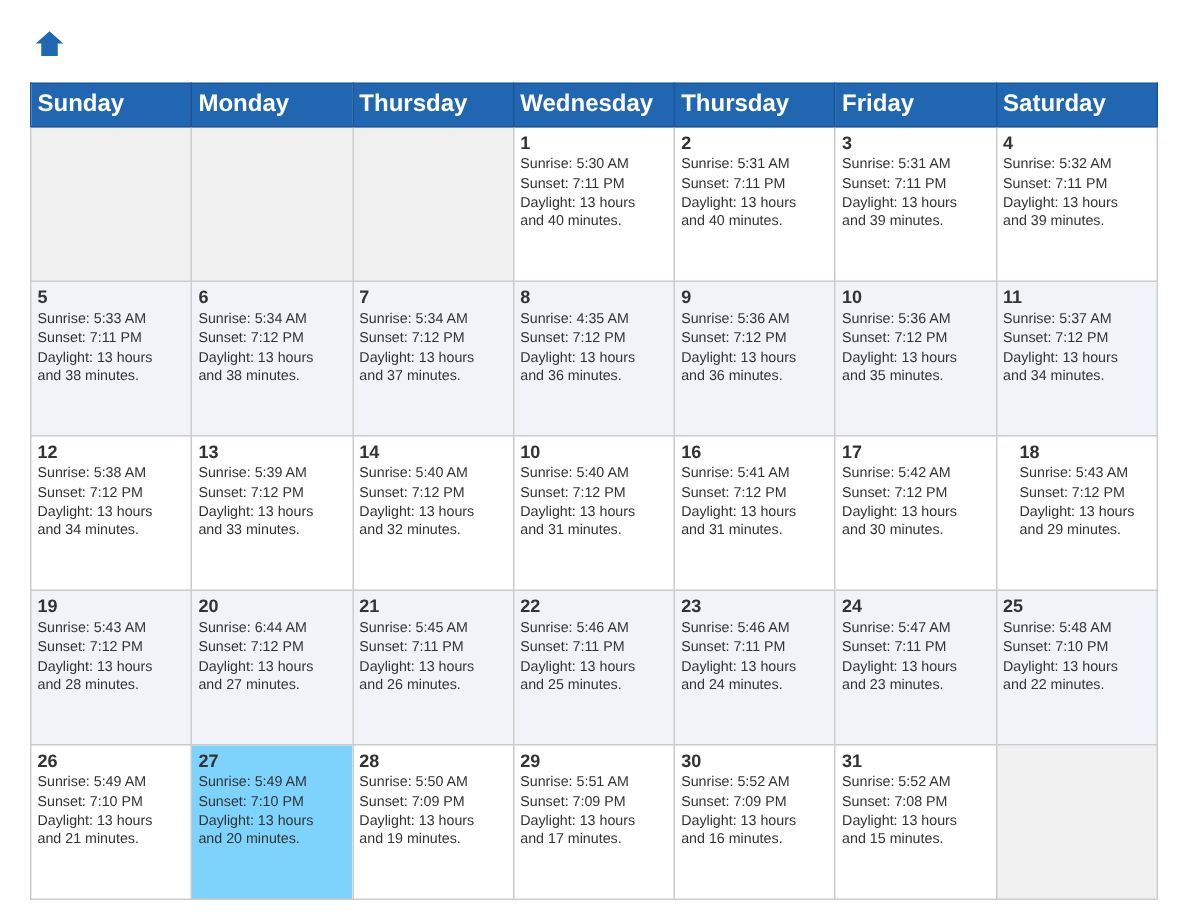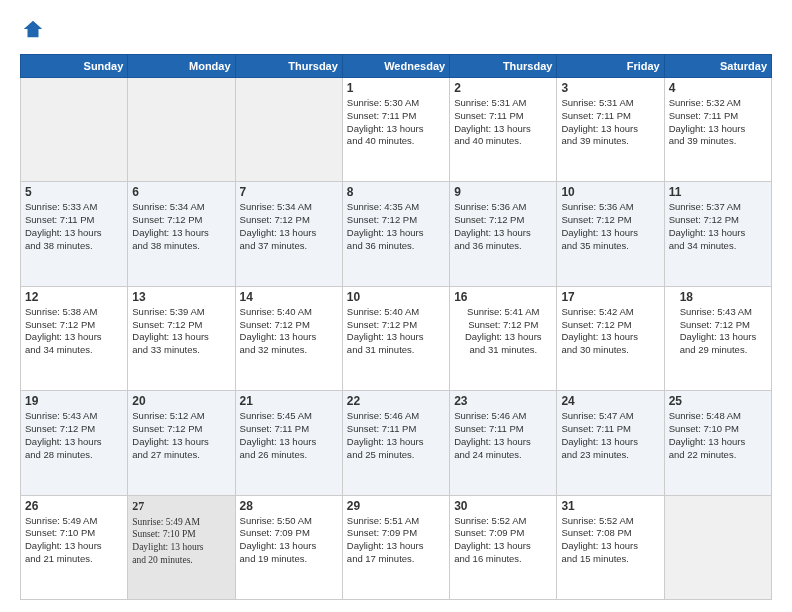--- a/index.html
+++ b/index.html
@@ -56,24 +56,24 @@
     .calendar {
       flex: 1;
       border: 1px solid #ccc;
       border-collapse: collapse;
       width: 100%;
       table-layout: fixed;
     }
     .calendar th {
       background: #2066b0;
       color: #fff;
-      font-size: 11px;
+      font-size: 16px;
       font-weight: bold;
       padding: 5px 4px;
-      text-align: right;
+      text-align: left;
       border: 1px solid #1a559a;
     }
     .calendar td {
       border: 1px solid #ccc;
       vertical-align: top;
       padding: 3px 4px;
       font-size: 10px;
       color: #333;
       height: 82px;
     }
@@ -241,21 +241,21 @@
           </td>
           <td style="background: rgb(255, 255, 255);">
             <span class="day-num">10</span>
             <div class="day-info" style="white-space: pre-line;">Sunrise: 5:40 AM
 Sunset: 7:12 PM
 Daylight: 13 hours
 and 31 minutes.</div>
           </td>
           <td style="background: rgb(255, 255, 255);">
             <span class="day-num">16</span>
-            <div class="day-info" style="white-space: pre-line; text-align: center;">Sunrise: 5:41 AM
+            <div class="day-info" style="white-space: pre-line;">Sunrise: 5:41 AM
 Sunset: 7:12 PM
 Daylight: 13 hours
 and 31 minutes.</div>
           </td>
           <td style="background: rgb(255, 255, 255);">
             <span class="day-num">17</span>
             <div class="day-info" style="white-space: pre-line;">Sunrise: 5:42 AM
 Sunset: 7:12 PM
 Daylight: 13 hours
 and 30 minutes.</div>
@@ -271,21 +271,21 @@
         <tr>
           <td style="background: rgb(240, 244, 248);">
             <span class="day-num">19</span>
             <div class="day-info" style="white-space: pre-line;">Sunrise: 5:43 AM
 Sunset: 7:12 PM
 Daylight: 13 hours
 and 28 minutes.</div>
           </td>
           <td style="background: rgb(240, 244, 248);">
             <span class="day-num">20</span>
-            <div class="day-info" style="white-space: pre-line;">Sunrise: 5:12 AM
+            <div class="day-info" style="white-space: pre-line;">Sunrise: 6:44 AM
 Sunset: 7:12 PM
 Daylight: 13 hours
 and 27 minutes.</div>
           </td>
           <td style="background: rgb(240, 244, 248);">
             <span class="day-num">21</span>
             <div class="day-info" style="white-space: pre-line;">Sunrise: 5:45 AM
 Sunset: 7:11 PM
 Daylight: 13 hours
 and 26 minutes.</div>
@@ -320,21 +320,21 @@
           </td>
         </tr>
         <tr>
           <td style="background: rgb(255, 255, 255);">
             <span class="day-num">26</span>
             <div class="day-info" style="white-space: pre-line;">Sunrise: 5:49 AM
 Sunset: 7:10 PM
 Daylight: 13 hours
 and 21 minutes.</div>
           </td>
-          <td style="background: #e5e5e5; font-family: Liberation Serif, serif;">
+          <td style="background: #7dd3fc;">
             <span class="day-num">27</span>
             <div class="day-info" style="white-space: pre-line;">Sunrise: 5:49 AM
 Sunset: 7:10 PM
 Daylight: 13 hours
 and 20 minutes.</div>
           </td>
           <td style="background: rgb(255, 255, 255);">
             <span class="day-num">28</span>
             <div class="day-info" style="white-space: pre-line;">Sunrise: 5:50 AM
 Sunset: 7:09 PM

